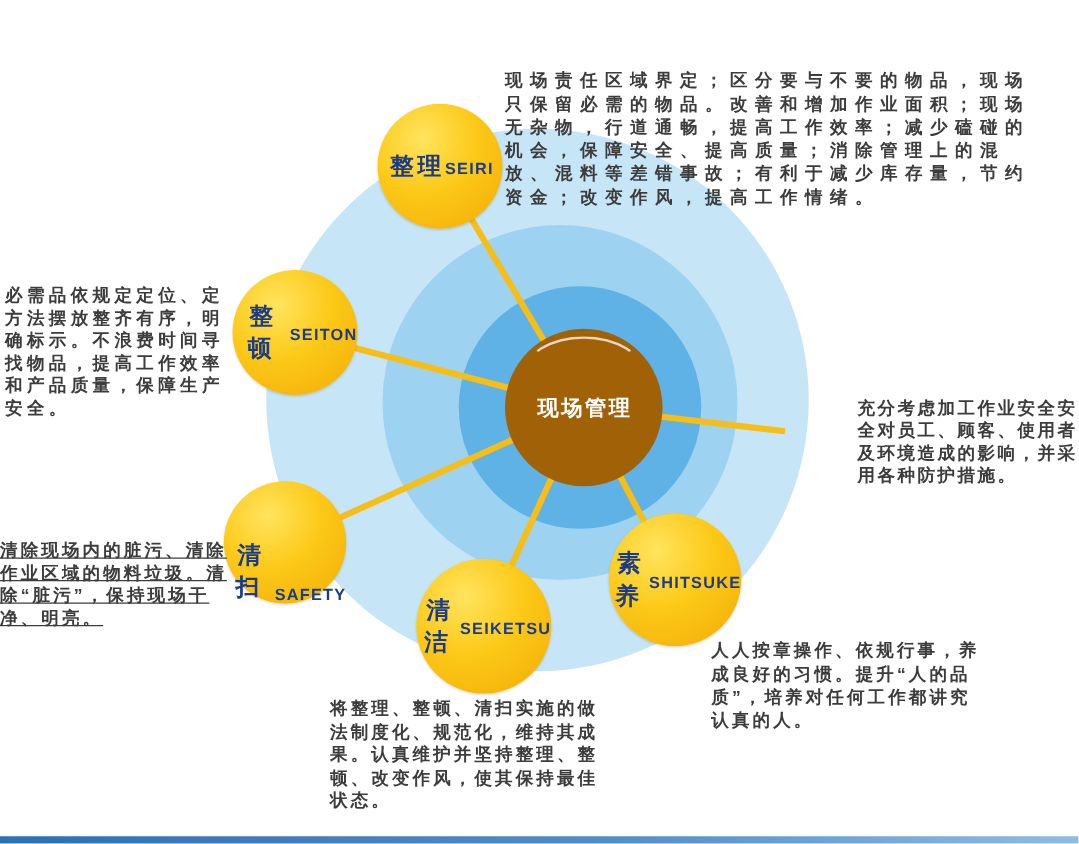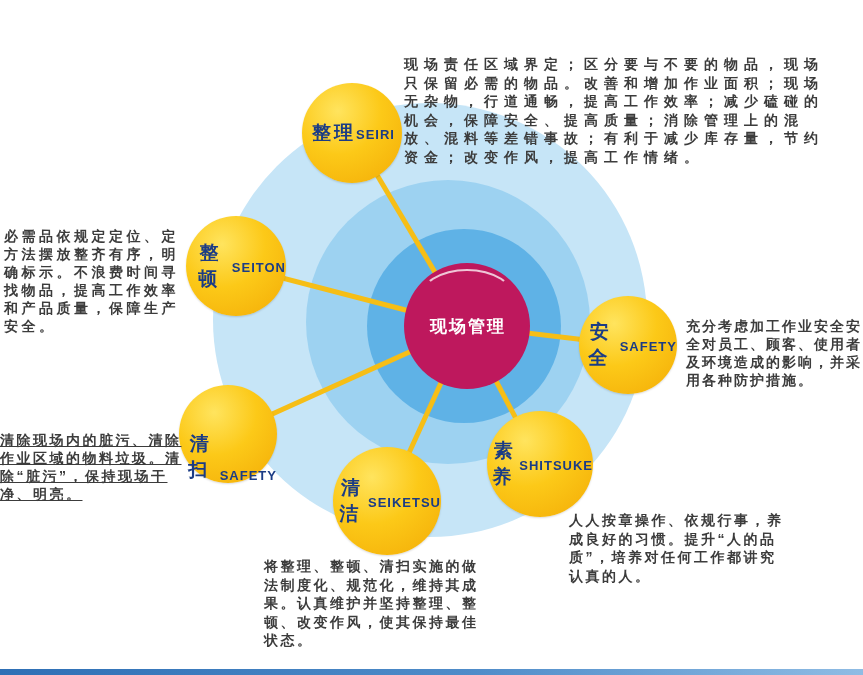--- a/index.html
+++ b/index.html
@@ -23,21 +23,21 @@
   .node .zh { font-size:19px; font-weight:bold; letter-spacing:3px; text-indent:3px; }
   .node .en { font-size:13px; font-weight:bold; letter-spacing:1px; margin-top:2px; }
   .node-seiri    { left:302px; top:83px;  width:100px; height:100px; }
   .node-seiton   { left:186px; top:216px; width:100px; height:100px; }
   .node-seiso    { left:179px; top:385px; width:98px;  height:98px;align-items:flex-end; }
   .node-seiketsu { left:333px; top:447px; width:108px; height:108px; }
   .node-shitsuke { left:487px; top:411px; width:106px; height:106px; }
   .node-safety   { left:579px; top:296px; width:98px;  height:98px; }
   .center-node {
     position:absolute; left:404px; top:263px; width:126px; height:126px;
-    border-radius:50%; background:#be185d;
+    border-radius:50%; background:#a16207;
     display:flex; align-items:center; justify-content:center;
   }
   .center-node span { color:#ffffff; font-size:17px; font-weight:bold; letter-spacing:2px; text-indent:2px; }
   .center-highlight {
     position:absolute; left:418px; top:269px; width:98px; height:62px;
     border:2px solid transparent; border-top-color:rgba(255,255,255,0.75);
     border-radius:50%;
   }
   .annot {
     position:absolute; color:#3c3c3c; font-weight:bold; font-size:14px;
@@ -95,24 +95,20 @@
   <div class="node node-seiketsu">
     <span class="zh">清洁</span>
     <span class="en">SEIKETSU</span>
   </div>
 
   <div class="node node-shitsuke">
     <span class="zh">素养</span>
     <span class="en">SHITSUKE</span>
   </div>
 
-  <div class="node node-safety">
-    <span class="zh">安全</span>
-    <span class="en">SAFETY</span>
-  </div>
 
   <div class="annot annot-seiri">现场责任区域界定；区分要与不要的物品，现场只保留必需的物品。改善和增加作业面积；现场无杂物，行道通畅，提高工作效率；减少磕碰的机会，保障安全、提高质量；消除管理上的混放、混料等差错事故；有利于减少库存量，节约资金；改变作风，提高工作情绪。</div>
   <div class="annot annot-seiton">必需品依规定定位、定方法摆放整齐有序，明确标示。不浪费时间寻找物品，提高工作效率和产品质量，保障生产安全。</div>
   <div class="annot annot-seiso">清除现场内的脏污、清除作业区域的物料垃圾。清除“脏污”，保持现场干净、明亮。</div>
   <div class="annot annot-seiketsu">将整理、整顿、清扫实施的做法制度化、规范化，维持其成果。认真维护并坚持整理、整顿、改变作风，使其保持最佳状态。</div>
   <div class="annot annot-shitsuke">人人按章操作、依规行事，养成良好的习惯。提升“人的品质”，培养对任何工作都讲究认真的人。</div>
   <div class="annot annot-safety">充分考虑加工作业安全安全对员工、顾客、使用者及环境造成的影响，并采用各种防护措施。</div>
 
   <div class="bottom-bar"></div>
 

